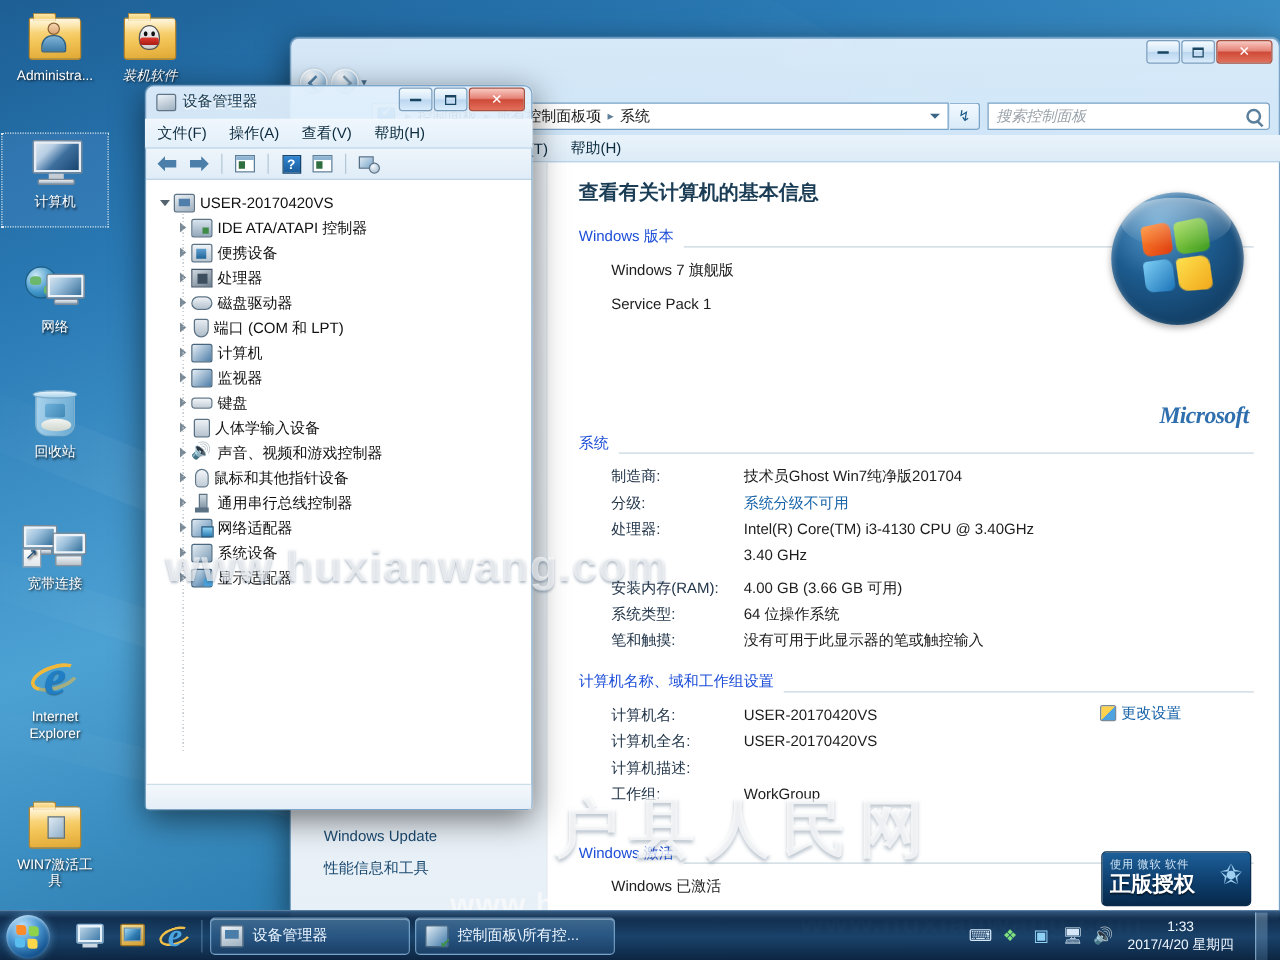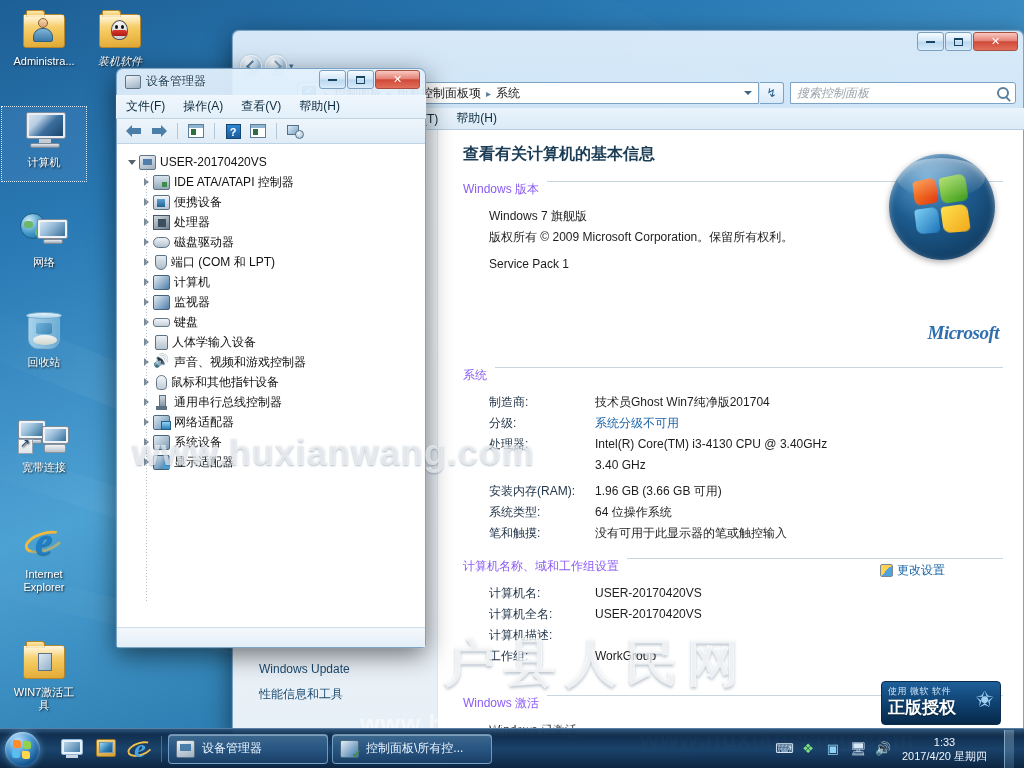--- a/index.html
+++ b/index.html
@@ -152,21 +152,21 @@
 
   .cp-body { position:absolute; left:1px; right:1px; top:100px; bottom:1px; background:#fff;
              border-radius:0 0 3px 3px; overflow:hidden; }
   .cp-left { position:absolute; left:0; top:0; width:205px; bottom:0;
              background:linear-gradient(180deg,#f2f7fb,#e8f0f7); border-right:1px solid #dfe8ef; }
   .cp-left .litem { padding:5px 0 5px 26px; font-size:12px; color:#1b4a70; cursor:pointer; }
   .cp-main { position:absolute; left:206px; right:0; top:0; bottom:0; overflow:hidden; padding:14px 20px 0 24px; }
 
   .pagetitle { font-size:16px; color:#1a3c55; margin-bottom:16px;font-weight:bold; }
   .sect { margin-bottom:6px; }
-  .secthead { display:flex; align-items:flex-start; font-size:12px; color:#8b5cf6; margin:10px 0 8px; }
+  .secthead { display:flex; align-items:flex-end; font-size:12px; color:#1d4ed8; margin:10px 0 8px; }
   .secthead .lbl { white-space:nowrap; padding-right:8px; }
   .secthead .rule { flex:1; height:1px; background:#c8d6e0; }
   .kv { display:flex; font-size:12px; color:#1d1d1d; line-height:21px; }
   .kv .k { width:132px; padding-left:26px; color:#23364a; }
   .kv .v { flex:1; }
   .kv .v.link { color:#1763a8; }
   .oneline { font-size:12px; color:#1d1d1d; line-height:21px; padding-left:26px; }
 
   .winlogo { position:absolute; right:28px; top:24px; width:106px; height:106px; border-radius:50%;
     background:radial-gradient(circle at 36% 24%, #5b9fd0 0%, #1d5b8e 42%, #0b2d4c 100%);
@@ -473,21 +473,20 @@
 
     <div class="cp-main">
       <div class="pagetitle">查看有关计算机的基本信息</div>
 
       <div class="sect">
         <div class="secthead">
           <span class="lbl">Windows 版本</span>
           <span class="rule"></span>
         </div>
         <div class="oneline">Windows 7 旗舰版</div>
-        <div class="oneline">版权所有 © 2009 Microsoft Corporation。保留所有权利。</div>
         <div class="oneline" style="margin-top:6px;">Service Pack 1</div>
       </div>
 
       <div class="sect" style="margin-top:92px;">
         <div class="secthead">
           <span class="lbl">系统</span>
           <span class="rule"></span>
         </div>
         <div class="kv">
             <span class="k">制造商:</span>
@@ -500,21 +499,21 @@
         <div class="kv">
             <span class="k">处理器:</span>
             <span class="v">Intel(R) Core(TM) i3-4130 CPU @ 3.40GHz</span>
           </div>
         <div class="kv">
             <span class="k"></span>
             <span class="v">3.40 GHz</span>
           </div>
         <div class="kv" style="margin-top:5px;align-items:center;">
             <span class="k">安装内存(RAM):</span>
-            <span class="v">1.96 GB (3.66 GB 可用)</span>
+            <span class="v">4.00 GB (3.66 GB 可用)</span>
           </div>
         <div class="kv">
             <span class="k">系统类型:</span>
             <span class="v">64 位操作系统</span>
           </div>
         <div class="kv">
             <span class="k">笔和触摸:</span>
             <span class="v">没有可用于此显示器的笔或触控输入</span>
           </div>
       </div>

